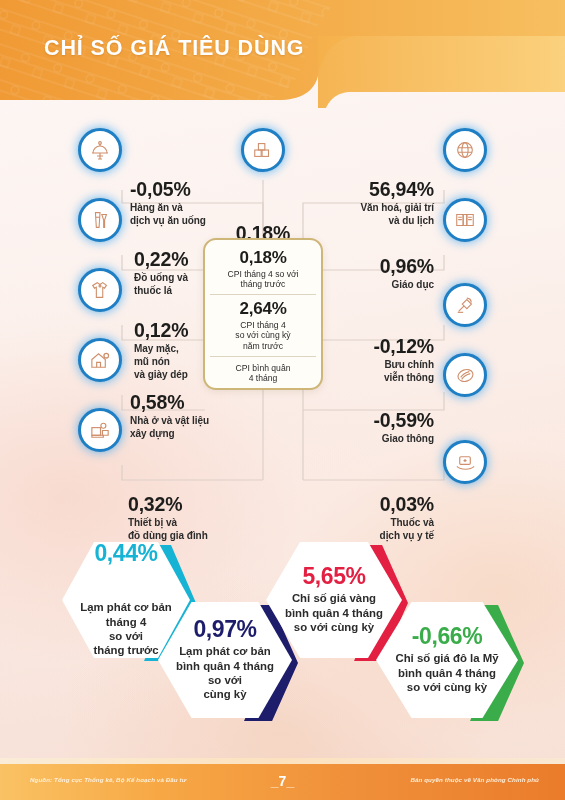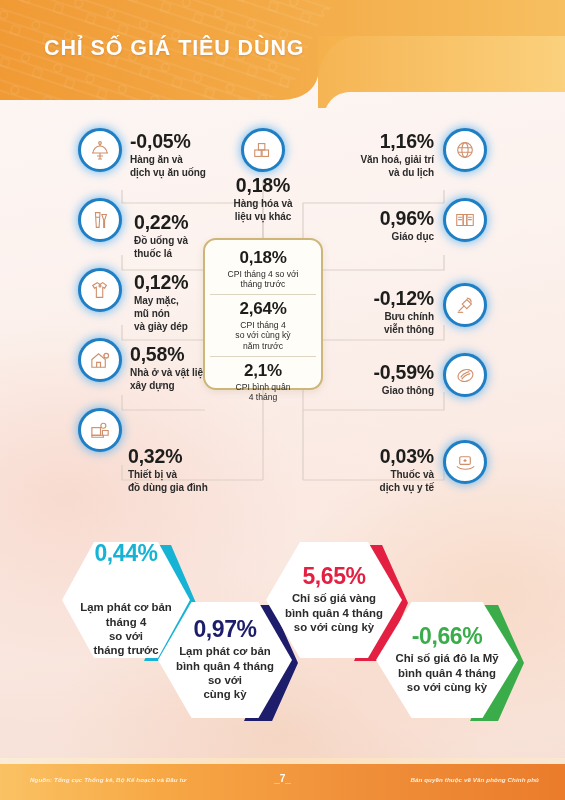--- a/index.html
+++ b/index.html
@@ -43,21 +43,21 @@
   .item { position: absolute; }
   .circ {
     position: absolute;
     width: 44px; height: 44px; border-radius: 50%;
     background: #ffffff;
     border: 3px solid #1f7fc4;
     box-shadow: 0 0 9px 2px rgba(63,169,245,0.55), 0 0 2px rgba(0,0,0,.10);
     display: flex; align-items: center; justify-content: center;
   }
   .circ svg { display:block; }
-  .txt { position: absolute; }
+  .txt { position: absolute; margin-top: 48px; }
   .val {
     font-size: 19.5px; font-weight: bold; color: #1d1d1b;
     line-height: 1.05; letter-spacing: -0.2px;
   }
   .lbl {
     font-size: 10px; color: #2b2b2b; line-height: 1.26; font-weight: bold;
     letter-spacing: -0.05px;
   }
   .al-left  { text-align: left; }
   .al-right { text-align: right; }
@@ -107,21 +107,21 @@
     color: #fff3e0; font-size: 6.2px; font-style: italic; font-weight: bold;
     letter-spacing: .1px; opacity:.95;
   }
   .footer-right {
     position: absolute; right: 26px; top: 12px;
     color: #fff3e0; font-size: 6.2px; font-style: italic; font-weight: bold;
     letter-spacing: .1px; opacity:.95;
   }
   .footer-page {
     position: absolute; left: 0; right: 0; top: 9px;
-    text-align: center; color: #ffffff; font-size: 10px; font-weight: bold;
+    text-align: center; color: #ffffff; font-size: 14px; font-weight: bold;
   }
   .footer-page .dash { color:#ffe7c8; }
   .footer-top-strip{
     position:absolute; left:0; bottom:36px; width:565px; height:6px;
     background: linear-gradient(90deg, rgba(250,237,215,0.9), rgba(252,226,190,0.95), rgba(250,232,210,0.9));
   }
 </style>
 </head>
 <body>
 
@@ -191,21 +191,21 @@
   </div>
 
   <div class="item">
     <div class="circ" style="left:78px;top:198px;">
       <svg width="22" height="22" viewBox="0 0 24 24" fill="none" stroke="#cf8f6b" stroke-width="1.2">
         <path d="M7 4h5l-1 16H8z"></path>
           <path d="M7.4 9h4.2"></path>
         <path d="M14 6l5 0-2 6v8h-1v-8z"></path>
       </svg>
     </div>
-    <div class="txt al-left" style="left:134px;top:212px;width:120px;">
+    <div class="txt al-left" style="left:134px;top:201px;width:120px;">
       <div class="val">0,22%</div>
       <div class="lbl" style="white-space:pre-line;margin-top:3px;">Đồ uống và
 thuốc lá</div>
     </div>
   </div>
 
   <div class="item">
     <div class="circ" style="left:78px;top:268px;">
       <svg width="22" height="22" viewBox="0 0 24 24" fill="none" stroke="#cf8f6b" stroke-width="1.2">
         <path d="M9 4l3 2 3-2 4 3-2 3-2-1v11H8V9L6 10 4 7z"></path>
@@ -273,36 +273,35 @@
       <div class="cpi-lbl" style="white-space:pre-line;">CPI tháng 4 so với
 tháng trước</div>
     </div>
     <div class="cpi-row">
       <div class="cpi-val">2,64%</div>
       <div class="cpi-lbl" style="white-space:pre-line;">CPI tháng 4
 so với cùng kỳ
 năm trước</div>
     </div>
     <div class="cpi-row">
-      <div class="cpi-val">2,1%</div>
       <div class="cpi-lbl" style="white-space:pre-line;">CPI bình quân
 4 tháng</div>
     </div>
   </div>
 
   <div class="item">
     <div class="circ" style="left:443px;top:128px;">
       <svg width="22" height="22" viewBox="0 0 24 24" fill="none" stroke="#cf8f6b" stroke-width="1.2">
         <circle cx="12" cy="12" r="8"></circle>
           <ellipse cx="12" cy="12" rx="3.4" ry="8"></ellipse>
         <path d="M4.3 9.5h15.4M4.3 14.5h15.4"></path>
       </svg>
     </div>
     <div class="txt al-right" style="left:310px;top:131px;width:124px;">
-      <div class="val">1,16%</div>
+      <div class="val">56,94%</div>
       <div class="lbl" style="white-space:pre-line;margin-top:3px;">Văn hoá, giải trí
 và du lịch</div>
     </div>
   </div>
   <div class="item">
     <div class="circ" style="left:443px;top:198px;">
       <svg width="22" height="22" viewBox="0 0 24 24" fill="none" stroke="#cf8f6b" stroke-width="1.2">
         <path d="M3 6h7v12H3zM14 6h7v12h-7z"></path>
           <path d="M10 6h4v12h-4z"></path>
         <path d="M4.6 9h4M4.6 11.6h4M15.4 9h4M15.4 11.6h4"></path>

